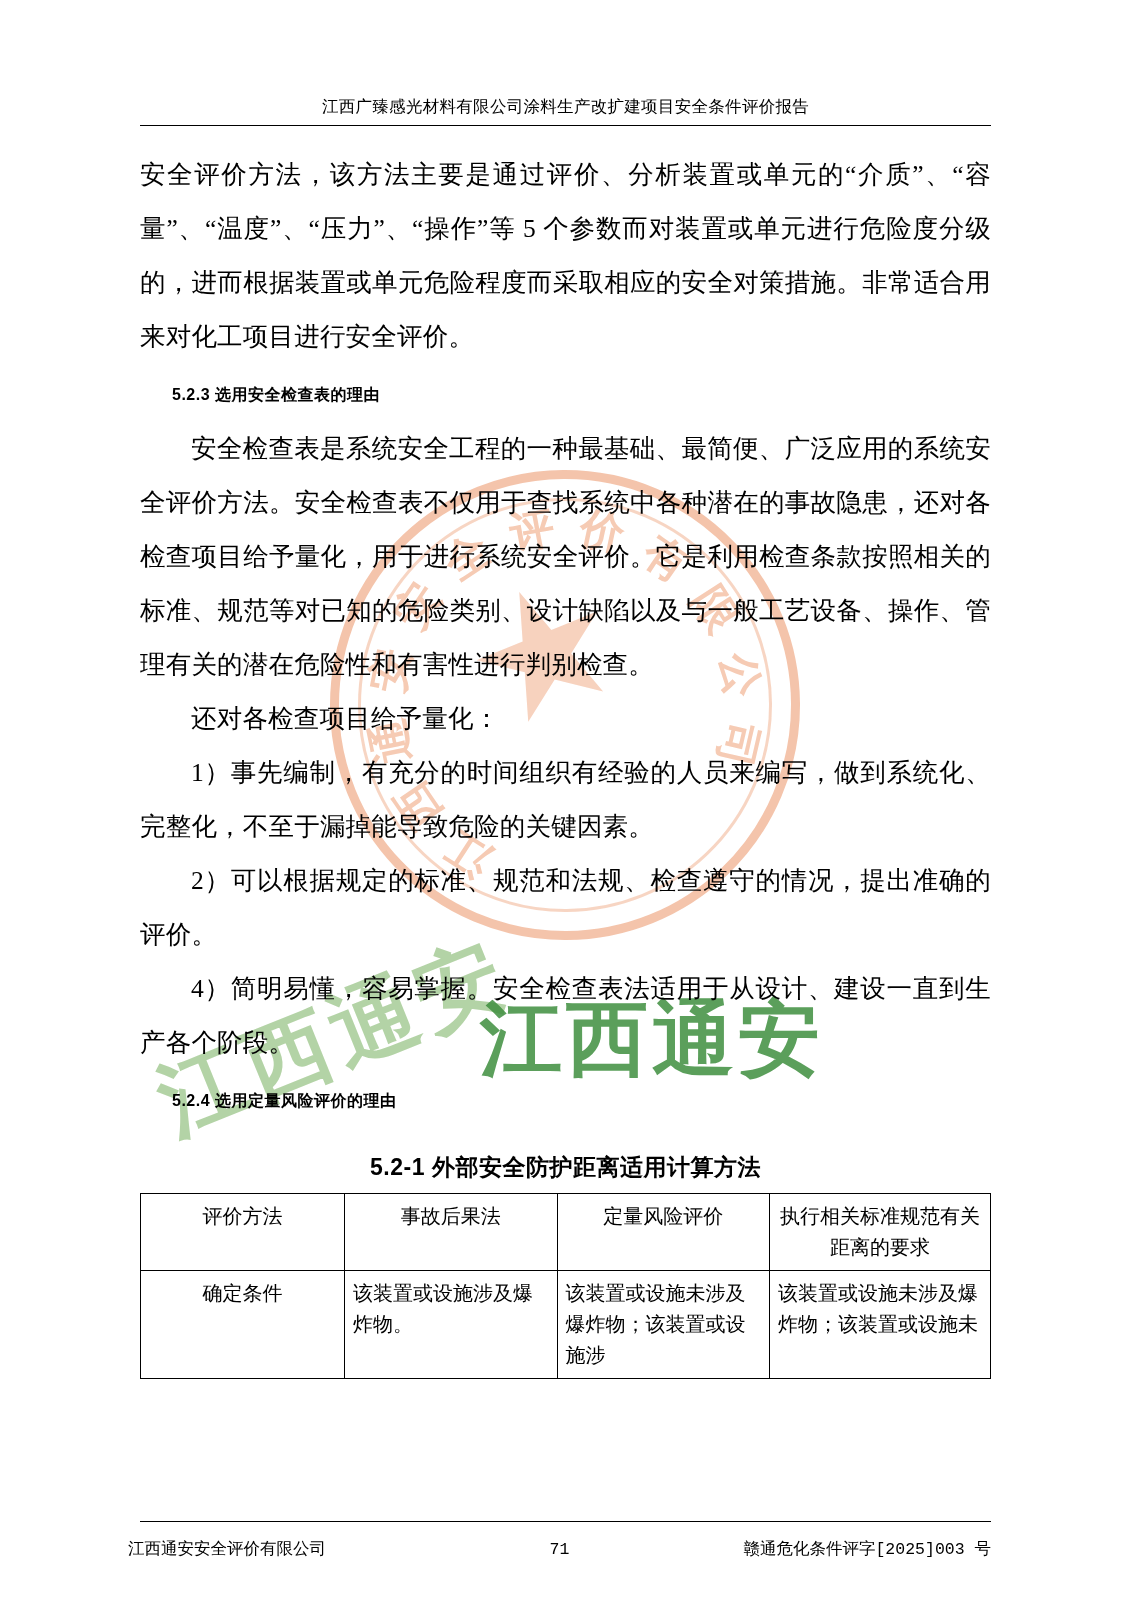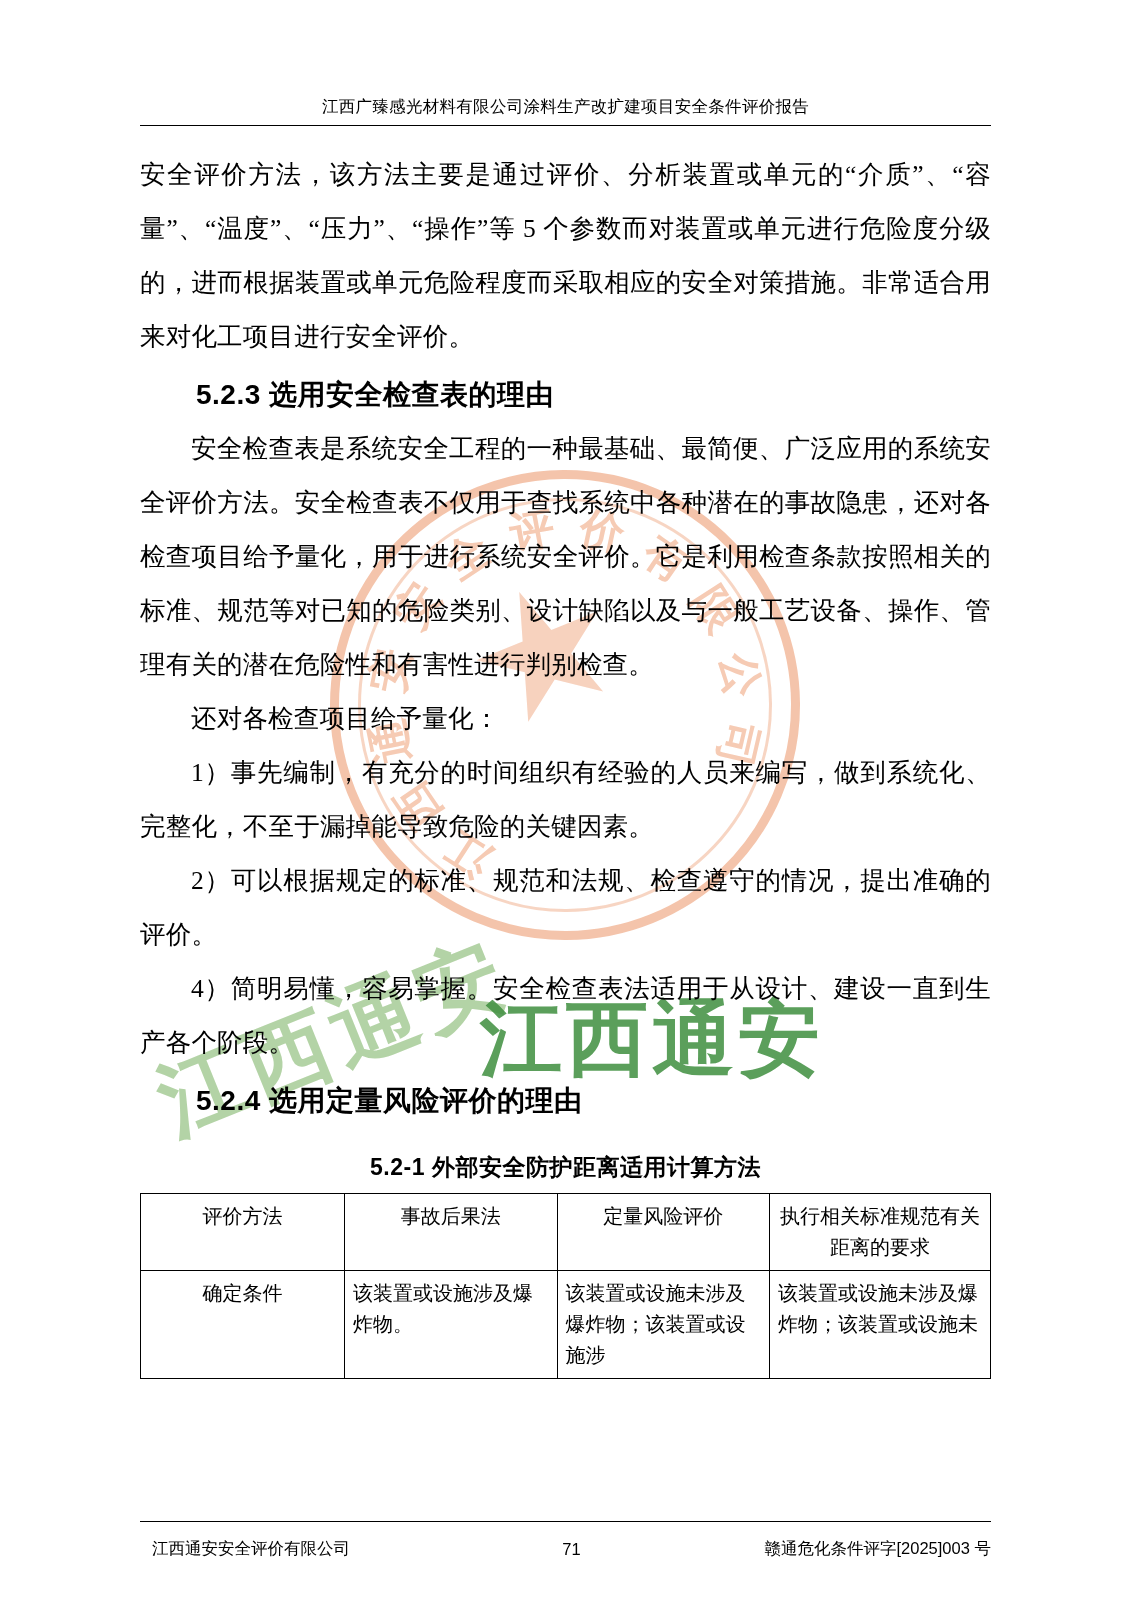--- a/index.html
+++ b/index.html
@@ -147,21 +147,21 @@
     line-height: 54px;
     text-align: justify;
     text-justify: inter-ideograph;
     letter-spacing: 0.2px;
   }
   p.indent {
     text-indent: 2em;
   }
   h3.sec-title {
     margin: 6px 0 2px 0;
-    font-size: 28px;
+    font-size: 16px;
     font-weight: bold;
     font-family: "Liberation Sans", "DejaVu Sans", sans-serif;
     text-indent: 2em;
     line-height: 50px;
     letter-spacing: 0.5px;
   }
   .table-title {
     margin: 26px 0 10px 0;
     text-align: center;
     font-size: 23px;
@@ -194,29 +194,29 @@
   .footer-rule {
     position: absolute;
     left: 140px;
     right: 140px;
     bottom: 78px;
     border-bottom: 1.6px solid #000;
     z-index: 2;
   }
   .footer {
     position: absolute;
-    left: 152px;
+    left: 128px;
     right: 140px;
     bottom: 40px;
     z-index: 2;
     display: flex;
     justify-content: space-between;
     align-items: center;
     font-size: 16.5px;
-    font-family: Liberation Sans, sans-serif;
+    font-family: Liberation Mono, monospace;
   }
   .footer .f-center {
     position: absolute;
     left: 50%;
     transform: translateX(-50%);
   }
 </style>
 </head>
 <body>
 

